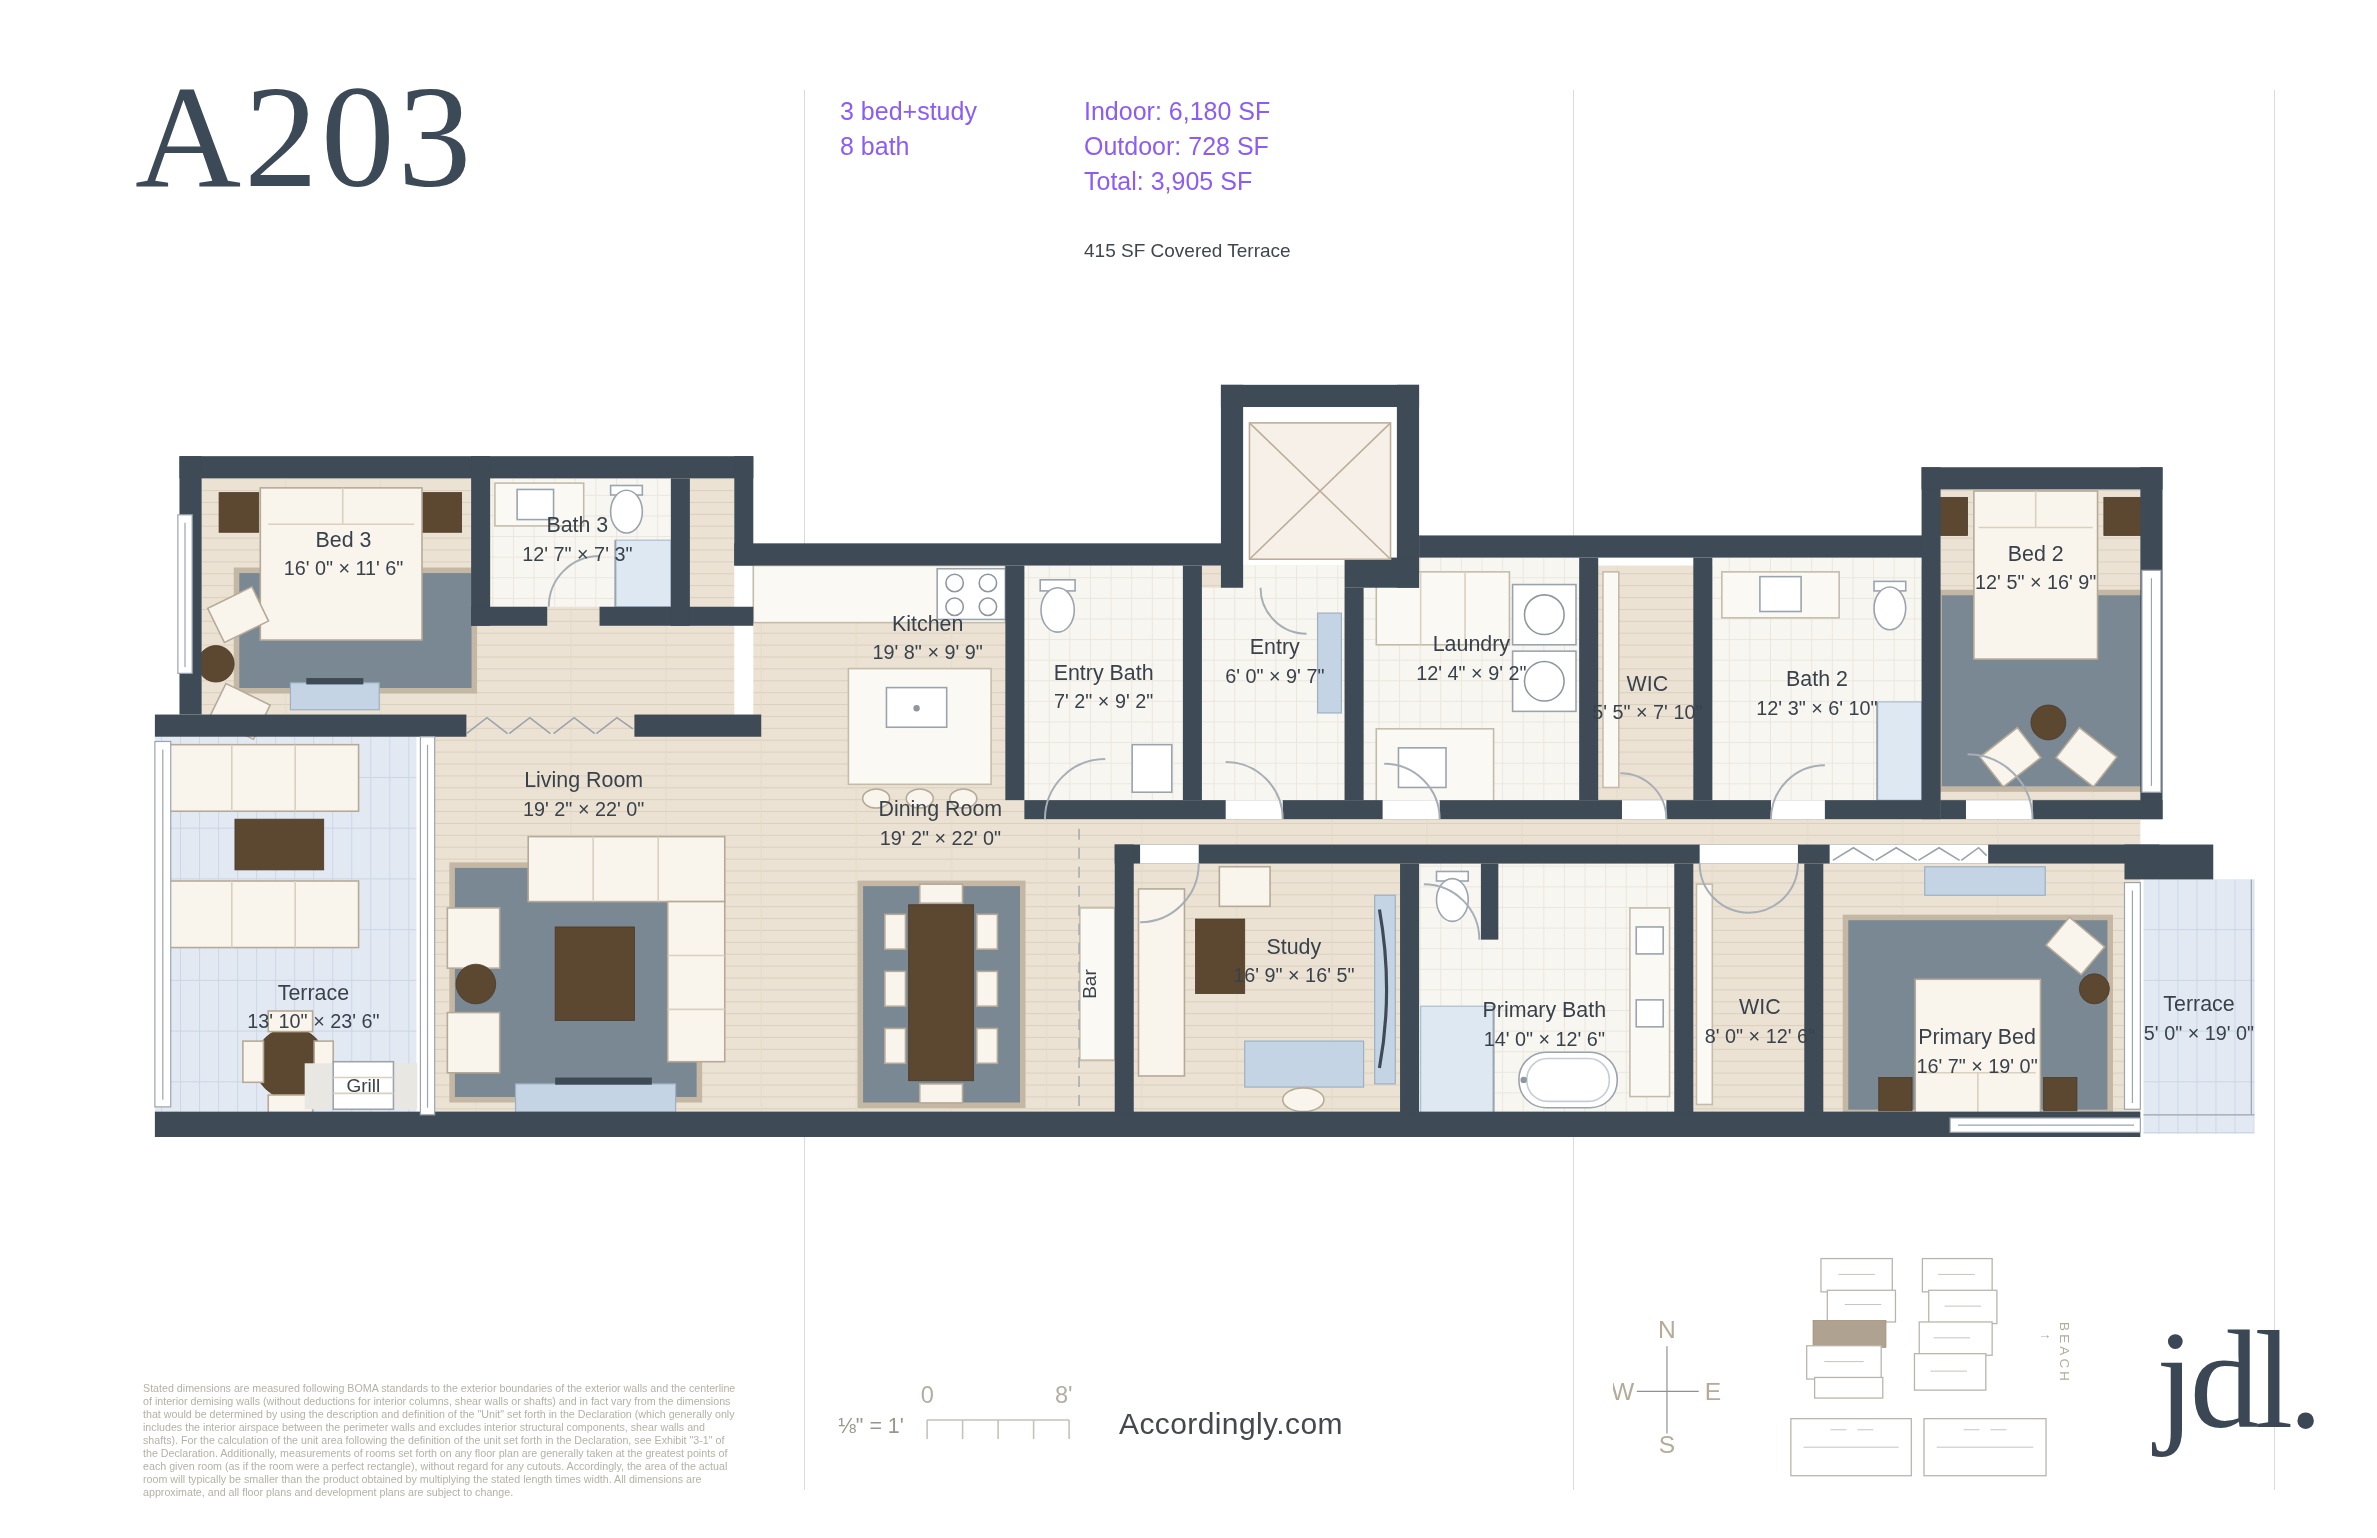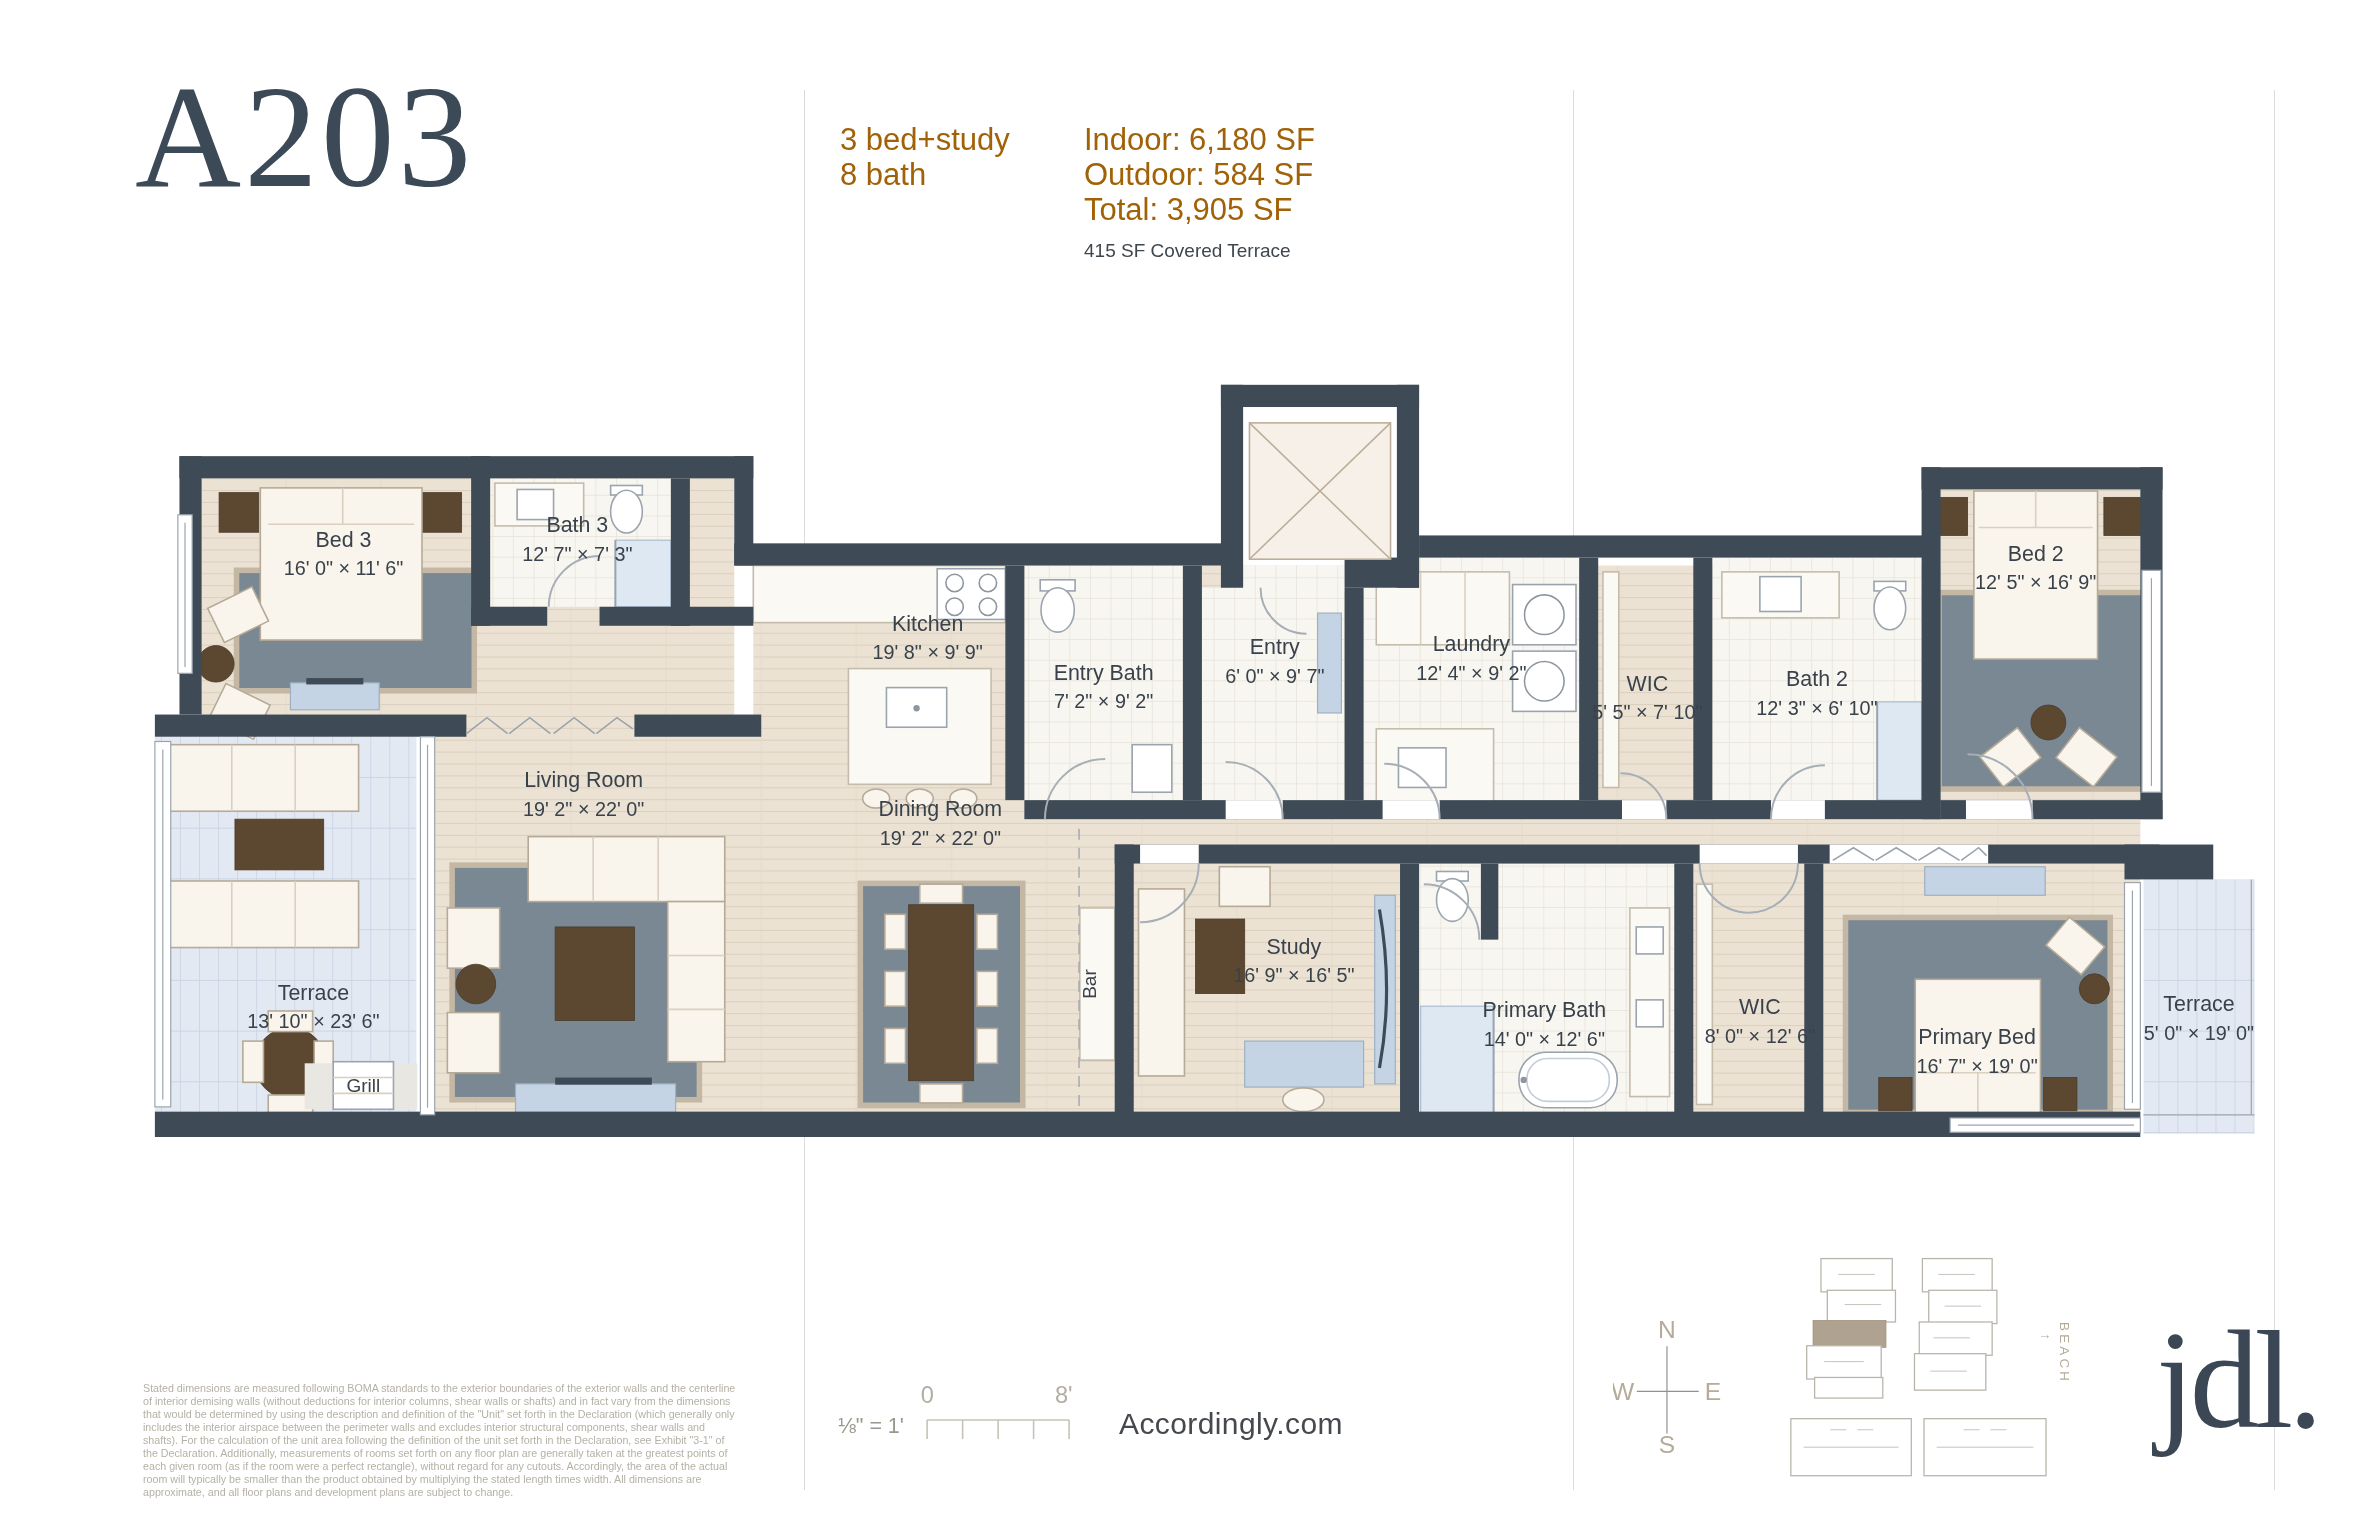--- a/index.html
+++ b/index.html
@@ -1,21 +1,21 @@
 <!DOCTYPE html>
 <html style="font-size:12.7px"><head>
 <meta charset="utf-8">
 <style>
   html,body{margin:0;padding:0;background:#fff;}
   #page{position:relative;width:2377px;height:1538px;background:#ffffff;overflow:hidden;
         font-family:"Liberation Sans","DejaVu Sans",sans-serif;color:#3d4a57;}
   .abs{position:absolute;}
   .vline{width:0.8px;background:#dbdbdb;}
   #unit-id{font-family:"Liberation Serif","DejaVu Serif",serif;font-size:147px;line-height:1;letter-spacing:3.2px;color:#3c4957;}
-  .spec{font-size:31px;line-height:35px;color:#a16207;white-space:pre-line;margin-top:28px;}
+  .spec{font-size:25px;line-height:35px;color:#8b5cf6;white-space:pre-line;}
   #area-note{font-size:19px;color:#3f474e;}
   #brand{font-family:"Liberation Serif","DejaVu Serif",serif;font-size:63px;letter-spacing:51px;color:#3c4957;white-space:nowrap;}
   #disclaimer{width:596px;font-size:10.7px;line-height:13px;color:#b5b1a6;text-align:left;}
   #scale-label{font-size:21.4px;color:#9b968c;}
   #website{font-size:30px;color:#45494d;letter-spacing:0.4px;}
   #logo-jdl{font-family:"Liberation Serif","DejaVu Serif",serif;font-size:139px;color:#3b4754;letter-spacing:-4.8px;margin-left:26px;}
   
   .wall{fill:#3e4a55;}
   .wood{fill:url(#wood);}
   .tile{fill:url(#tile);}
@@ -55,21 +55,21 @@
 <body>
 
 <div id="page">
 
   <div class="abs vline" style="left:804px;top:90px;height:1400px;"></div>
   <div class="abs vline" style="left:1573px;top:90px;height:1400px;"></div>
   <div class="abs vline" style="left:2274px;top:90px;height:1400px;"></div>
 
   <div id="unit-id" class="abs" style="left:135px;top:63px;">A203</div>
   <div class="spec abs" style="left:840px;top:94px;"><span>3 bed+study</span><br><span>8 bath</span></div>
-  <div class="spec abs" style="left:1084px;top:94px;"><span>Indoor: 6,180 SF</span><br><span>Outdoor: 584 SF</span><br><span>Total: 3,905 SF</span></div>
+  <div class="spec abs" style="left:1084px;top:94px;"><span>Indoor: 6,180 SF</span><br><span>Outdoor: 728 SF</span><br><span>Total: 3,905 SF</span></div>
   <div id="area-note" class="abs" style="left:1084px;top:204px;margin-top:36px;">415 SF Covered Terrace</div>
 
   <svg class="abs" style="left:143px;top:372px;" width="2140" height="781" viewBox="0 0 2700 985">
     <defs>
       <pattern id="wood" width="120" height="15" patternUnits="userSpaceOnUse">
         <rect width="120" height="15" fill="#ebe2d4"></rect>
         <path d="M0,14.5 H120" stroke="#dbd0bd" stroke-width="1.5"></path>
         <path d="M60,0 V15" stroke="#e2d8c7" stroke-width="1"></path>
       </pattern>
       <pattern id="tile" width="26" height="26" patternUnits="userSpaceOnUse">

